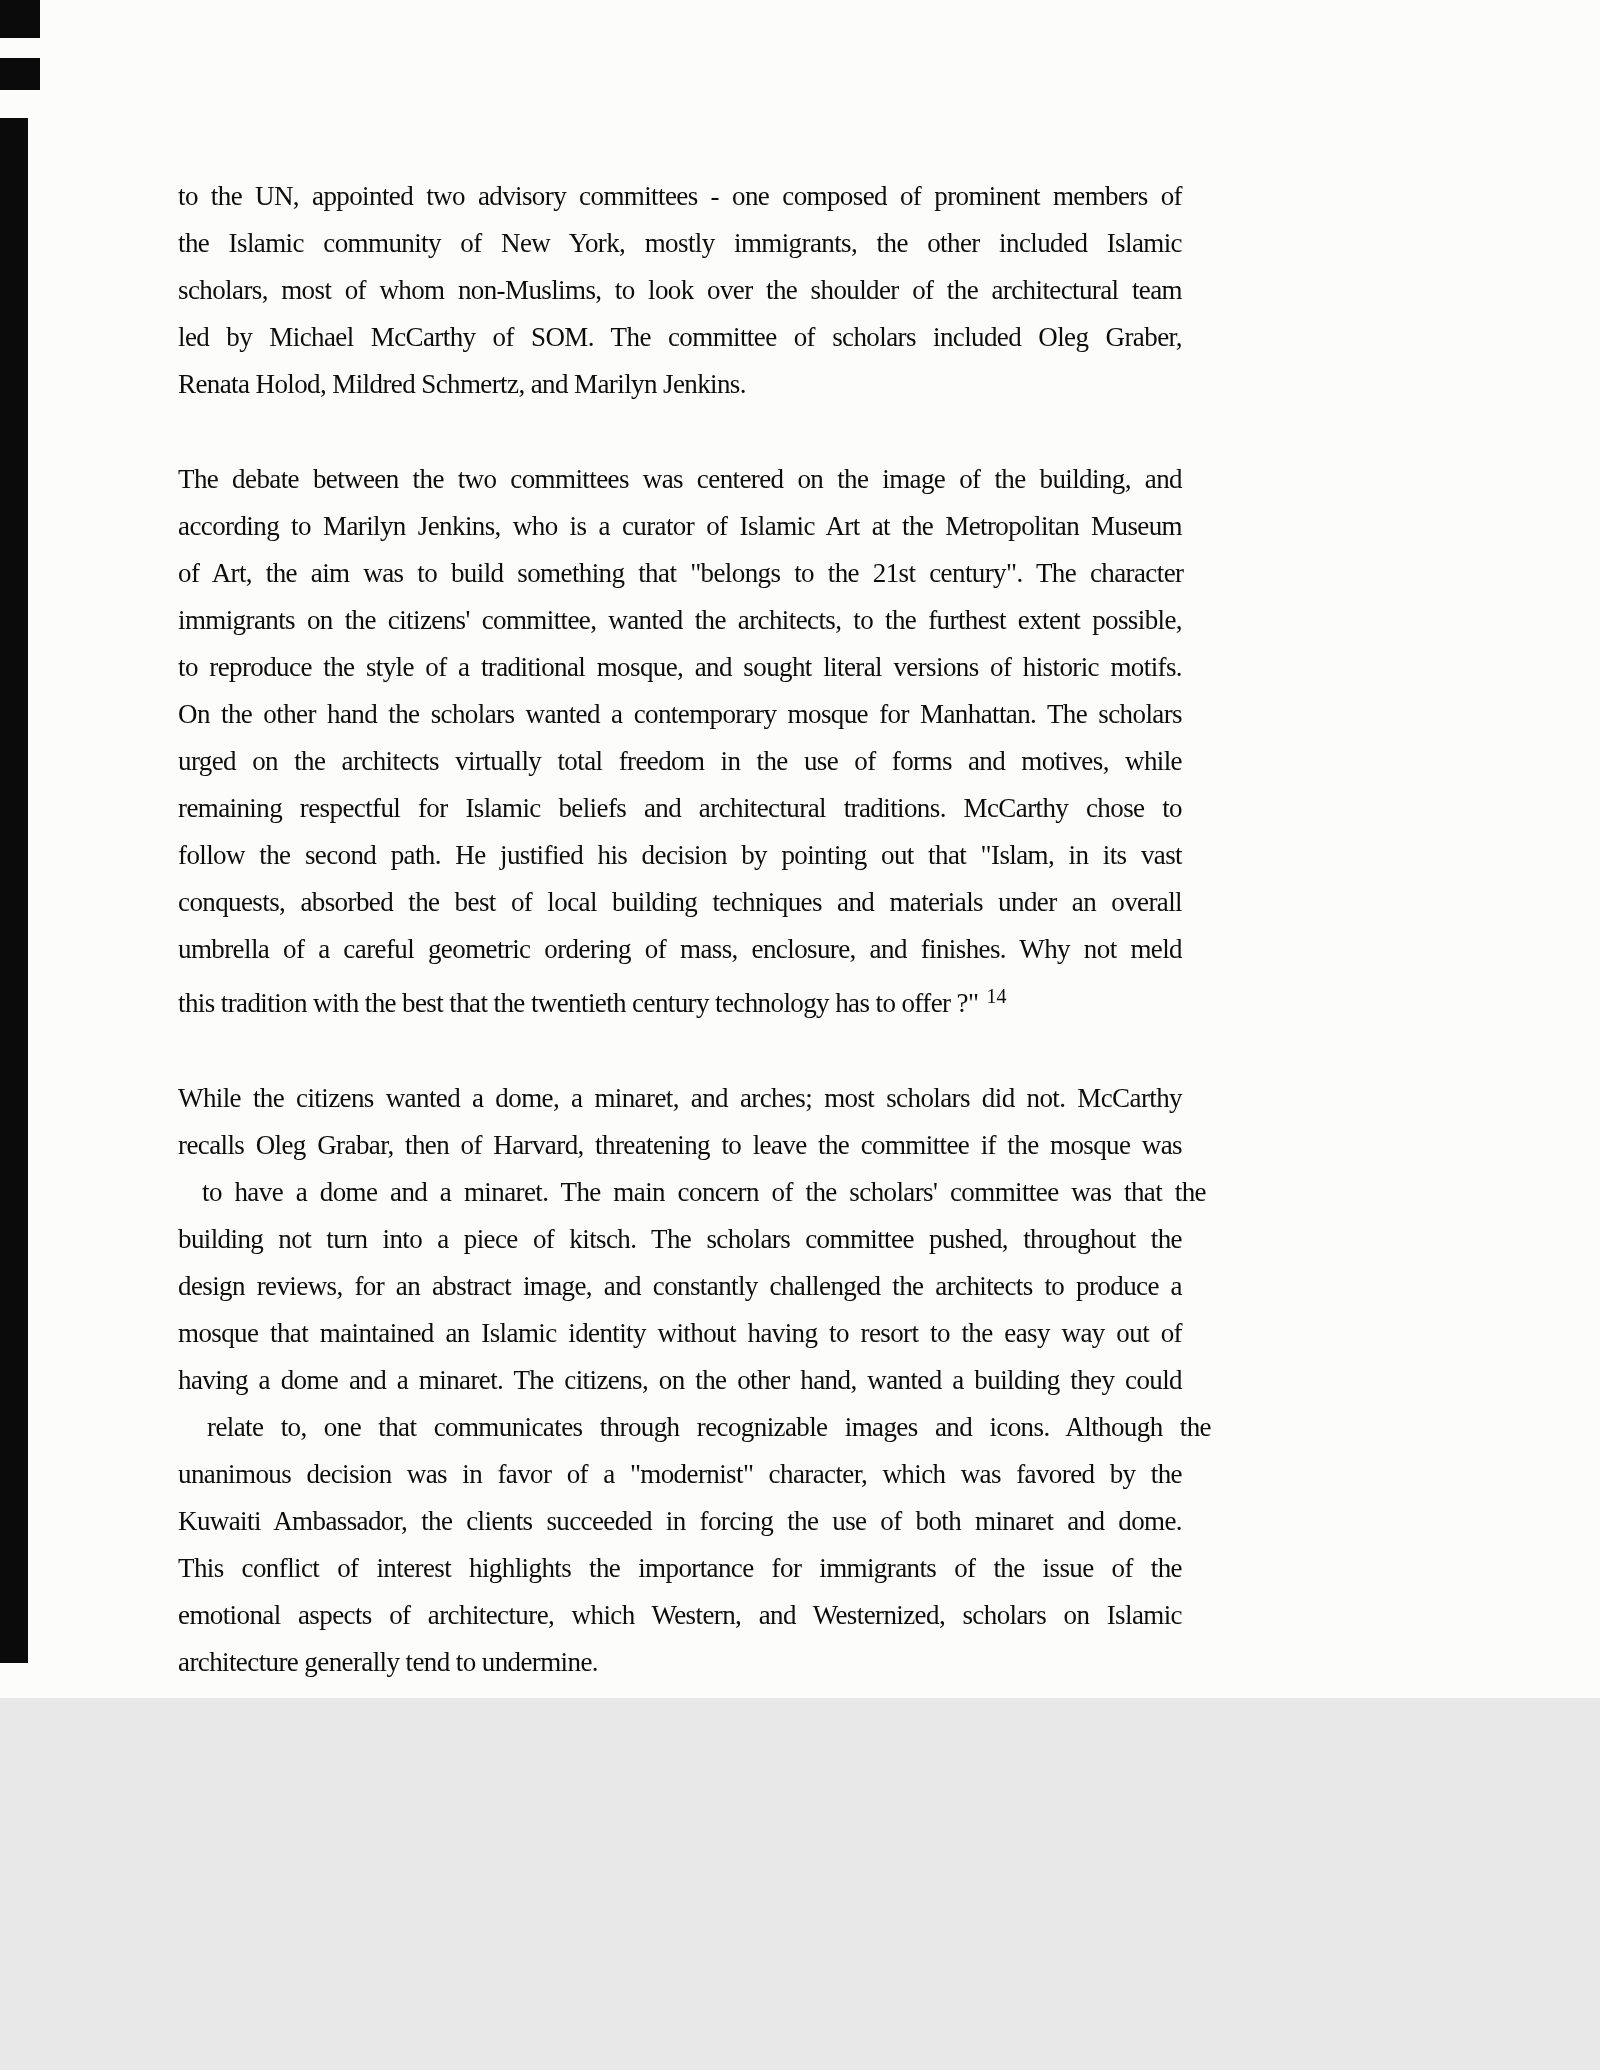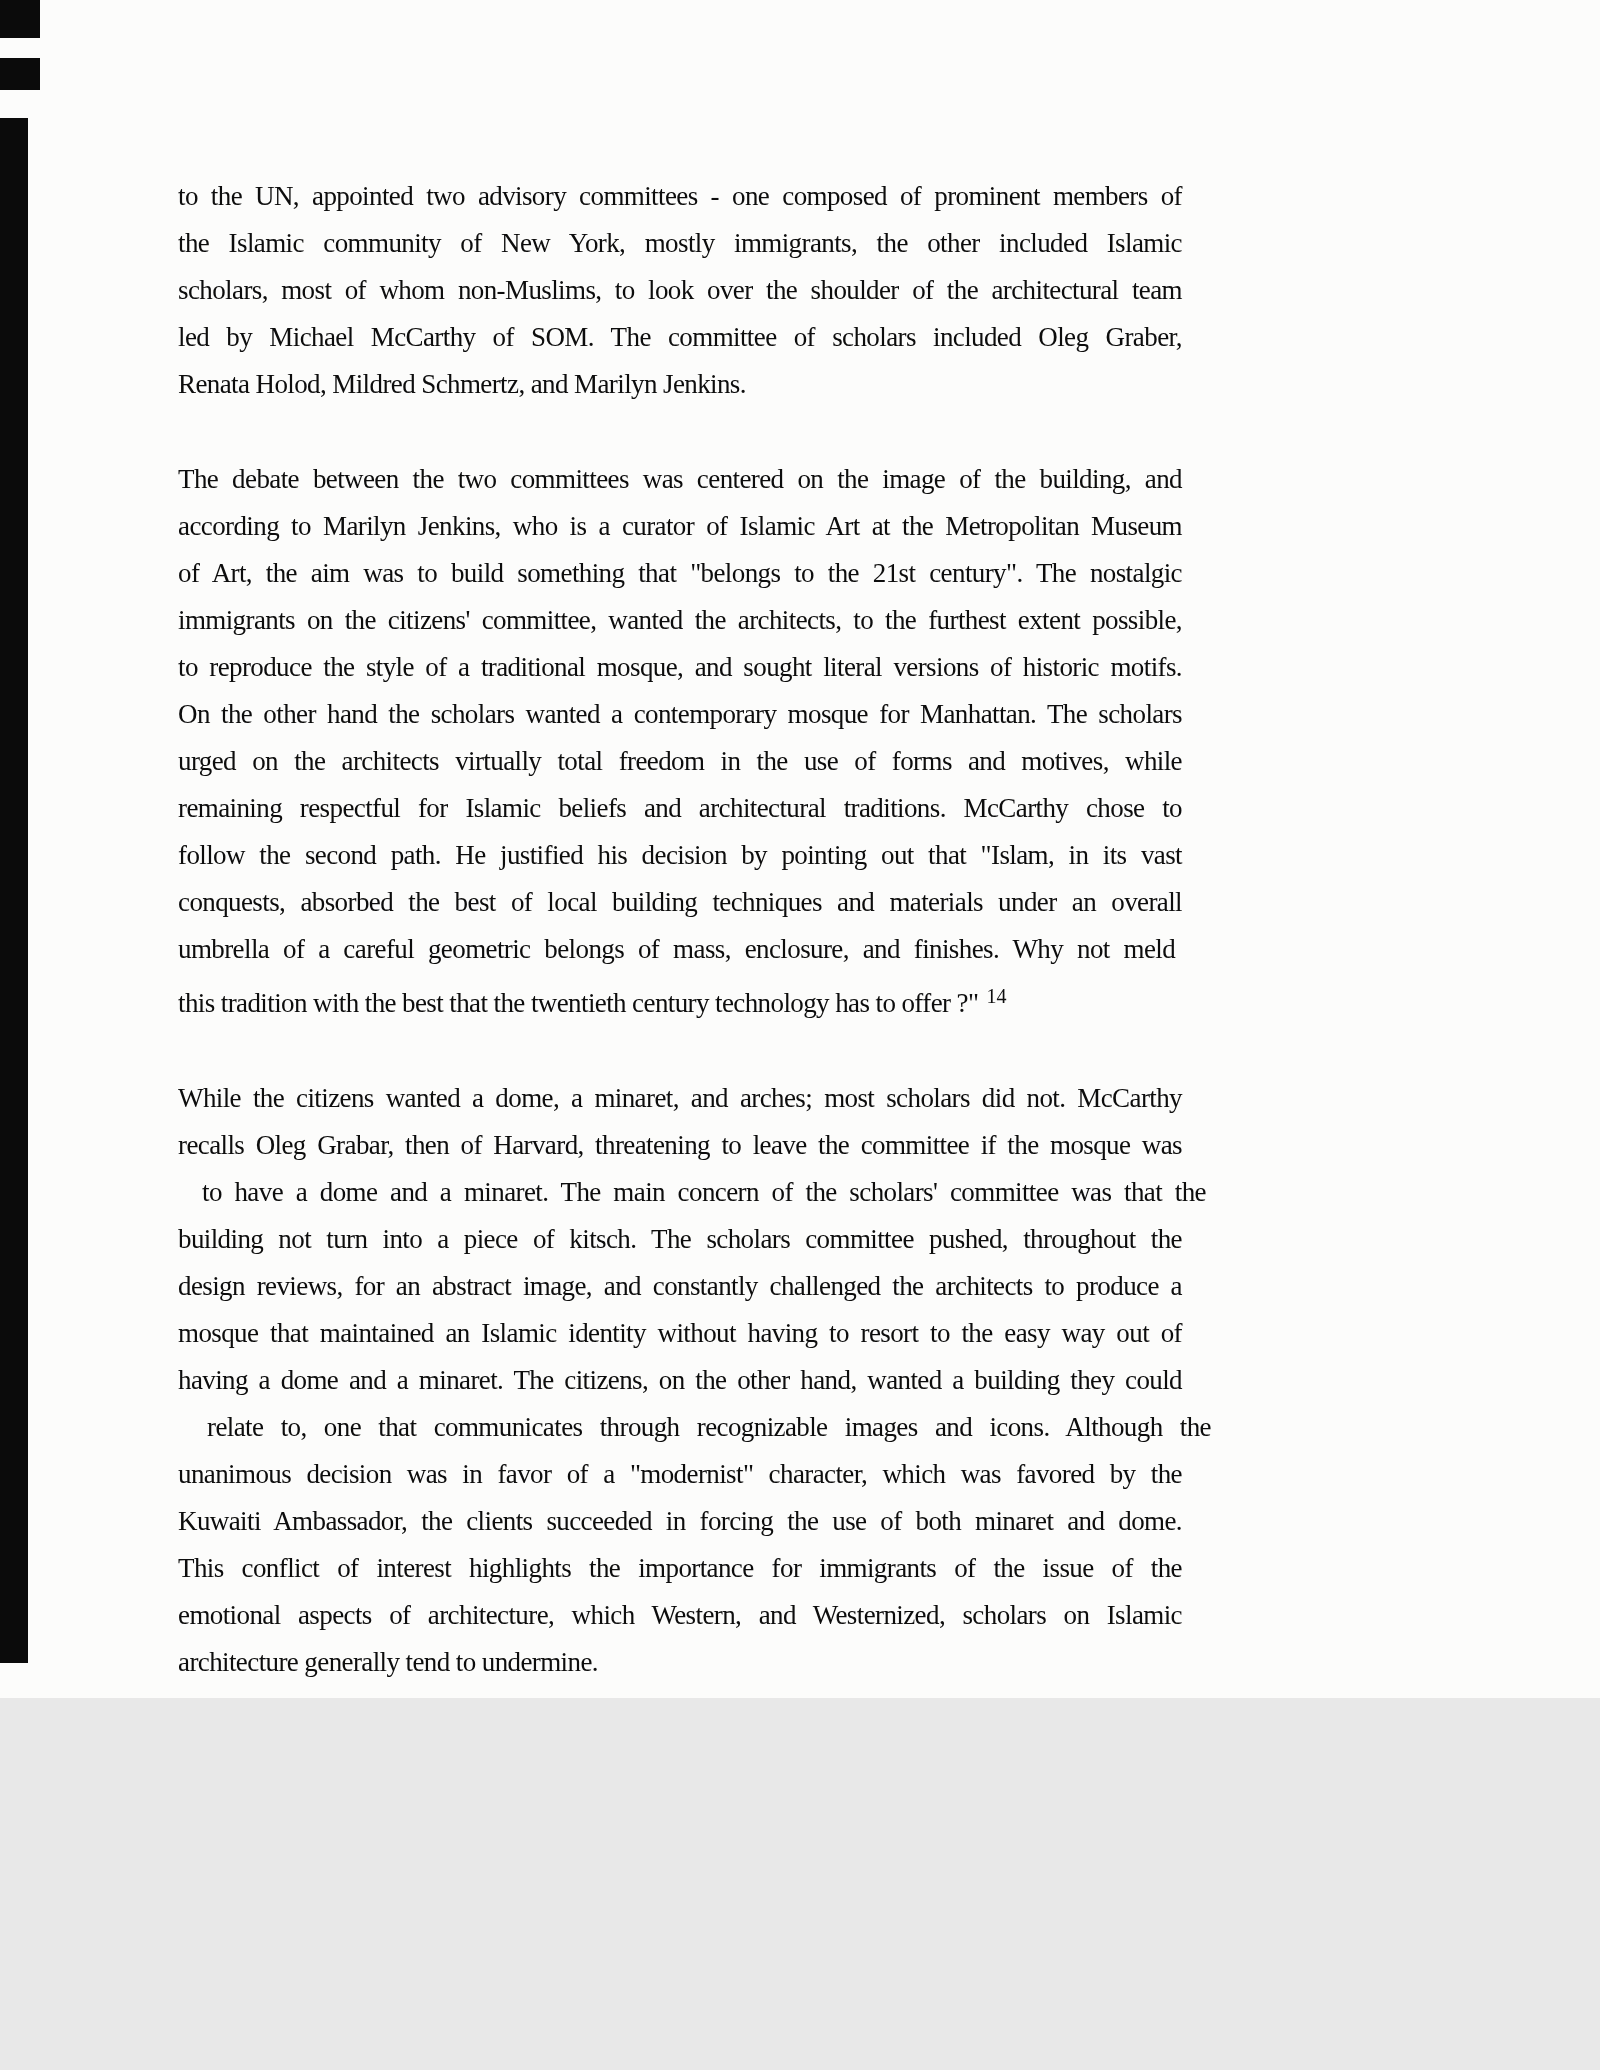--- a/index.html
+++ b/index.html
@@ -49,29 +49,29 @@
       <div class="paragraph">
         <div class="line" style="display: block; word-spacing: 6.88462px;">to the UN, appointed two advisory committees - one composed of prominent members of</div>
         <div class="line" style="display: block; word-spacing: 13.2855px;">the Islamic community of New York, mostly immigrants, the other included Islamic</div>
         <div class="line" style="display: block; word-spacing: 7.24159px;">scholars, most of whom non-Muslims, to look over the shoulder of the architectural team</div>
         <div class="line" style="display: block; word-spacing: 11.0182px;">led by Michael McCarthy of SOM. The committee of scholars included Oleg Graber,</div>
         <div class="line last">Renata Holod, Mildred Schmertz, and Marilyn Jenkins.</div>
       </div>
       <div class="paragraph">
         <div class="line" style="display: block; word-spacing: 7.78348px;">The debate between the two committees was centered on the image of the building, and</div>
         <div class="line" style="display: block; word-spacing: 5.91183px;">according to Marilyn Jenkins, who is a curator of Islamic Art at the Metropolitan Museum</div>
-        <div class="line" style="display: block; word-spacing: 7.67604px;">of Art, the aim was to build something that "belongs to the 21st century". The nostalgic</div>
+        <div class="line" style="display: block; word-spacing: 7.67604px;">of Art, the aim was to build something that "belongs to the 21st century". The character</div>
         <div class="line" style="display: block; word-spacing: 5.79557px;">immigrants on the citizens' committee, wanted the architects, to the furthest extent possible,</div>
         <div class="line" style="display: block; word-spacing: 5.30134px;">to reproduce the style of a traditional mosque, and sought literal versions of historic motifs.</div>
         <div class="line" style="display: block; word-spacing: 5.03846px;">On the other hand the scholars wanted a contemporary mosque for Manhattan. The scholars</div>
         <div class="line" style="display: block; word-spacing: 10.0413px;">urged on the architects virtually total freedom in the use of forms and motives, while</div>
         <div class="line" style="display: block; word-spacing: 11.5875px;">remaining respectful for Islamic beliefs and architectural traditions. McCarthy chose to</div>
         <div class="line" style="display: block; word-spacing: 8.25625px;">follow the second path. He justified his decision by pointing out that "Islam, in its vast</div>
         <div class="line" style="display: block; word-spacing: 9.02734px;">conquests, absorbed the best of local building techniques and materials under an overall</div>
-        <div class="line" style="display: block; word-spacing: 7.69231px;">umbrella of a careful geometric belongs of mass, enclosure, and finishes. Why not meld</div>
+        <div class="line" style="display: block; word-spacing: 7.69231px;">umbrella of a careful geometric ordering of mass, enclosure, and finishes. Why not meld</div>
         <div class="line last">this tradition with the best that the twentieth century technology has to offer ?"<sup class="fn-ref">14</sup></div>
       </div>
       <div class="paragraph">
         <div class="line" style="display: block; word-spacing: 5.81027px;">While the citizens wanted a dome, a minaret, and arches; most scholars did not. McCarthy</div>
         <div class="line" style="display: block; word-spacing: 5.28237px;">recalls Oleg Grabar, then of Harvard, threatening to leave the committee if the mosque was</div>
         <div class="line" style="display: block; word-spacing: 6.51953px; margin-left: 24px;">to have a dome and a minaret. The main concern of the scholars' committee was that the</div>
         <div class="line" style="display: block; word-spacing: 9.00962px;">building not turn into a piece of kitsch. The scholars committee pushed, throughout the</div>
         <div class="line" style="display: block; word-spacing: 5.64062px;">design reviews, for an abstract image, and constantly challenged the architects to produce a</div>
         <div class="line" style="display: block; word-spacing: 5.49688px;">mosque that maintained an Islamic identity without having to resort to the easy way out of</div>
         <div class="line" style="display: block; word-spacing: 4.5332px;">having a dome and a minaret. The citizens, on the other hand, wanted a building they could</div>

